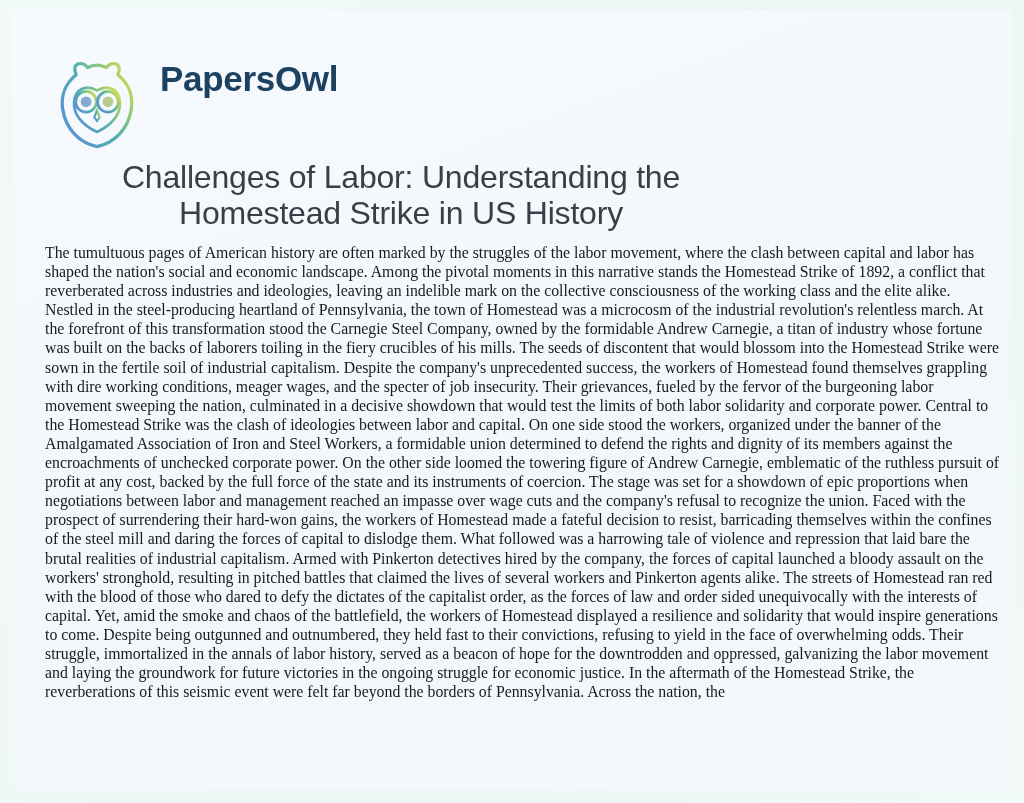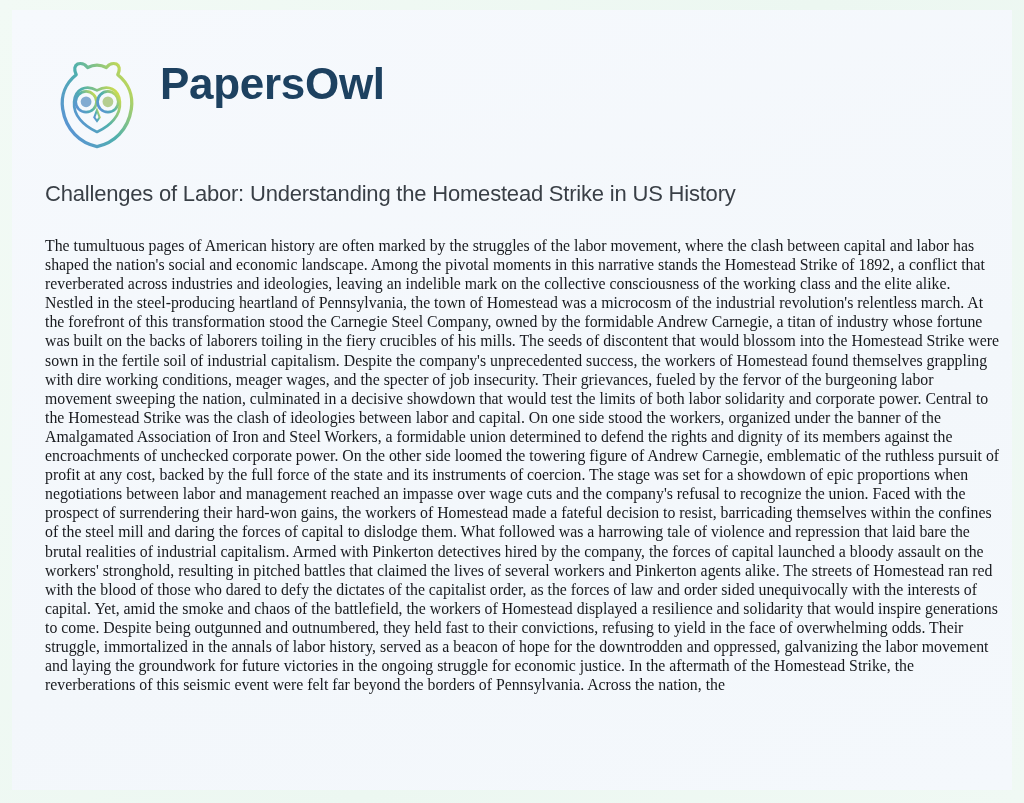--- a/index.html
+++ b/index.html
@@ -33,52 +33,52 @@
   .logo-box {
     width: 104px;
     height: 104px;
     flex: 0 0 auto;
   }
   .logo-box svg { width: 104px; height: 104px; display: block; }
 
   .brand-block { padding-top: 3px; }
 
   .brand-name {
-    font-size: 44px;
+    font-size: 35px;
     font-weight: bold;
     letter-spacing: -0.3px;
     color: #1d4160;
     line-height: 1.2;
   }
 
   .brand-url {
     display: block;
     margin-top: 5px;
     max-width: 790px;
     font-size: 19px;
     line-height: 26px;
     color: #7db3e8;
     text-decoration: none;
     overflow-wrap: anywhere;
     word-break: break-all;
     cursor: pointer;
   }
 
   .article-title {
-    margin-top: 17px;
     max-width: 712px;
-    font-size: 22px;
+    font-size: 32px;
     line-height: 36px;
     font-weight: 400;
     letter-spacing: -0.2px;
     color: #393f46;
+    text-align: center;
   }
 
   .article-body {
-    margin-top: 24px;
+    margin-top: 12px;
     width: 966px;
     max-width: 100%;
     font-family: "Liberation Serif", serif;
     font-size: 15.8px;
     line-height: 19.1px;
     color: #17191d;
     text-align: left;
   }
 </style>
 </head>

